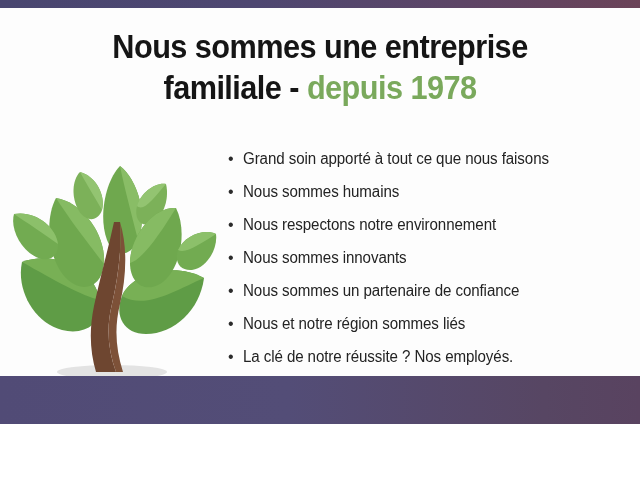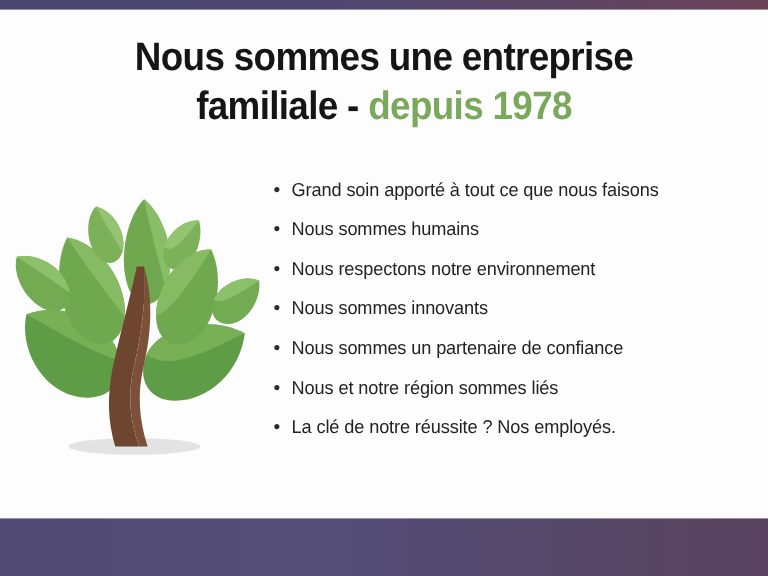--- a/index.html
+++ b/index.html
@@ -7,21 +7,21 @@
     padding: 0;
     background: #ffffff;
   }
   body {
     font-family: "Liberation Sans", sans-serif;
   }
 
   .slide {
     position: relative;
     width: 640px;
-    height: 480px;
+    height: 424px;
     overflow: hidden;
     background: #fdfdfd;
   }
 
   
   .top-bar {
     position: absolute;
     left: 0;
     top: 0;
     width: 640px;

